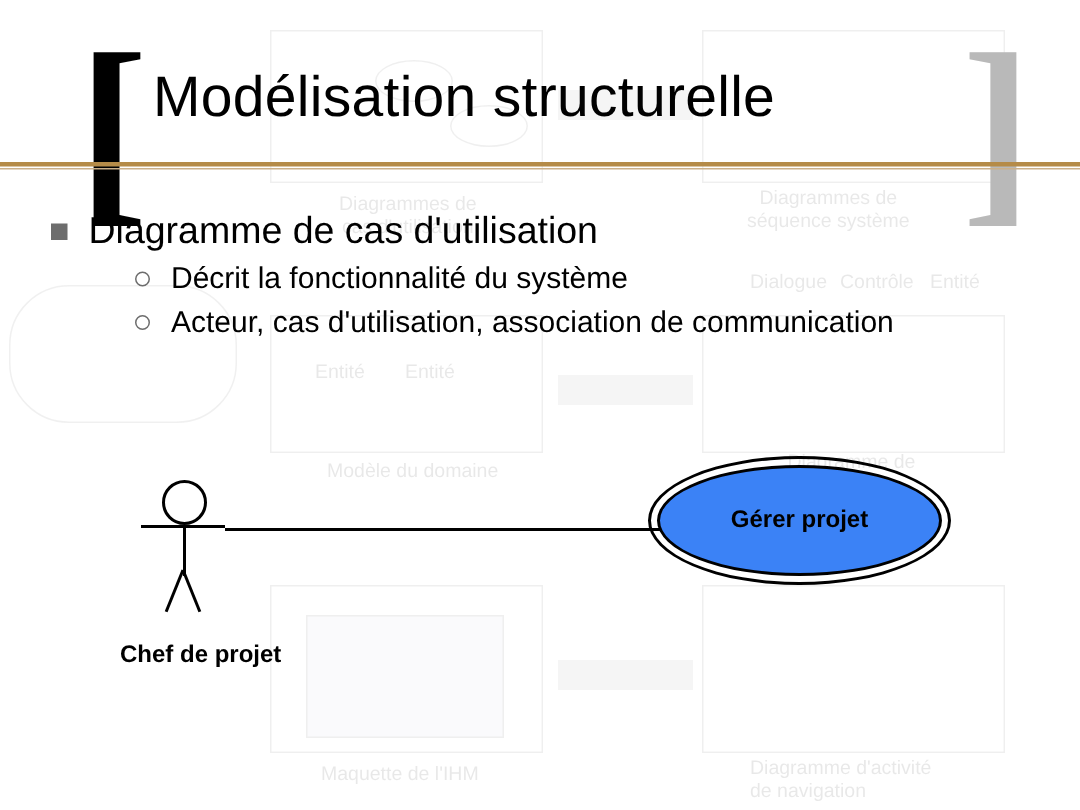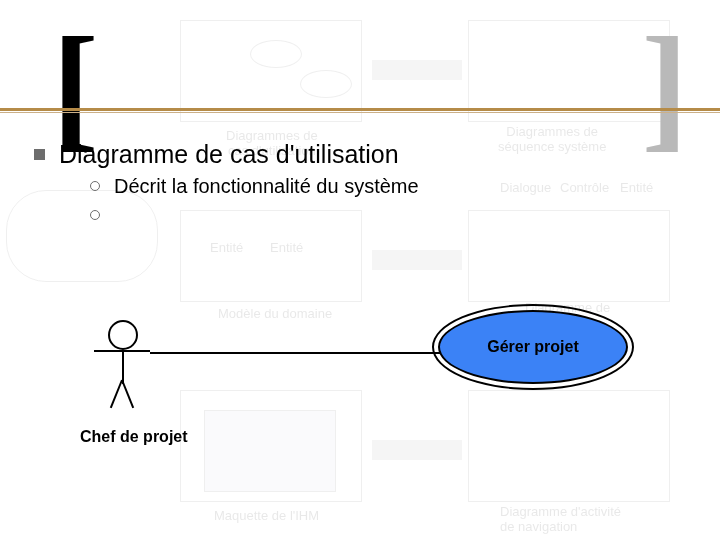--- a/index.html
+++ b/index.html
@@ -72,36 +72,38 @@
     <div class="wm-label" style="left:210px;top:240px">Entité</div>
     <div class="wm-label" style="left:270px;top:240px">Entité</div>
     <div class="wm-label" style="left:500px;top:180px">Dialogue</div>
     <div class="wm-label" style="left:560px;top:180px">Contrôle</div>
     <div class="wm-label" style="left:620px;top:180px">Entité</div>
   </div>
 
   <div class="title-wrap">
     <span class="bracket left">[</span>
     <span class="bracket right">]</span>
+    <h1 class="title">Modélisation structurelle</h1>
   </div>
   <div class="rule"></div>
   <div class="rule2"></div>
 
   <div class="body">
     <div class="lvl1">
       <span class="sq"></span>
       <span class="lvl1-text">Diagramme de cas d'utilisation</span>
     </div>
     <div class="subs">
       <div class="lvl2">
         <span class="circ"></span>
         <span class="lvl2-text">Décrit la fonctionnalité du système</span>
       </div>
       <div class="lvl2">
         <span class="circ"></span>
+        <span class="lvl2-text">Acteur, cas d'utilisation, association de communication</span>
       </div>
     </div>
   </div>
 
   <div class="diagram">
     <div class="actor">
       <div class="head"></div>
       <div class="arms"></div>
       <div class="torso"></div>
       <div class="leg l"></div>

